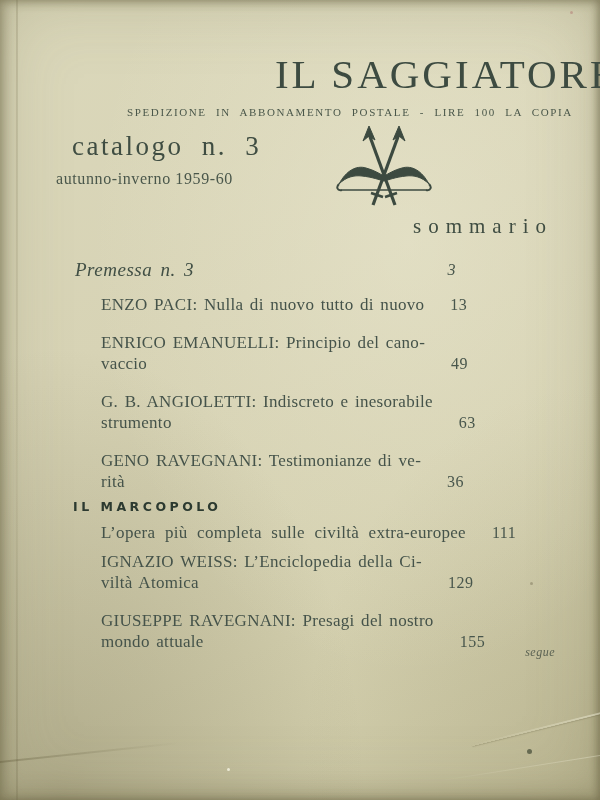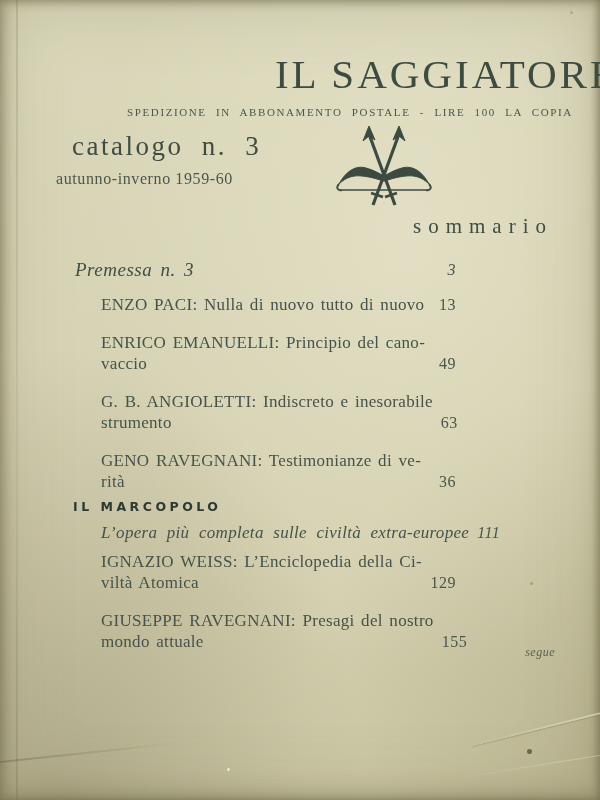--- a/index.html
+++ b/index.html
@@ -50,27 +50,27 @@
     font-size:16px;letter-spacing:0.6px;color:#4a574b;white-space:nowrap;
   }
   .logo{position:absolute;left:336px;top:124px;width:96px;height:84px;}
   .sommario{
     position:absolute;right:47px;top:214px;
     font-size:21px;letter-spacing:7px;color:#3f4d42;white-space:nowrap;
   }
   .toc{position:absolute;left:75px;top:258px;width:381px;}
   .toc-row{
     display:flex;justify-content:space-between;align-items:flex-end;
-    font-size:17px;line-height:21px;color:#45534a;letter-spacing:0.3px;word-spacing:2px;
+    font-size:17px;line-height:21px;color:#45534a;letter-spacing:0.3px;word-spacing:2px;gap:18px;
   }
   .toc-line{white-space:nowrap;}
   .toc-page{font-size:16px;letter-spacing:0.5px;padding-left:8px;color:#48564c;}
   .indent{margin-left:26px;}
   .premessa{font-style:italic;font-size:19px;line-height:24px;letter-spacing:0.5px;word-spacing:3px;color:#414f45;}
-  .italic-entry{font-style:italic;word-spacing:5px;}
+  .italic-entry{word-spacing:5px;}
   .gap-lg{margin-top:12px;}
   .gap{margin-top:17px;}
   .gap-md{margin-top:8px;}
   .marcopolo{
     margin:7px 0 8px -2px;
     font-family:"DejaVu Sans",sans-serif;font-weight:bold;
     font-size:12.5px;letter-spacing:3.5px;color:#2c3a30;white-space:nowrap;
   }
   .segue{
     position:absolute;right:45px;top:645px;

